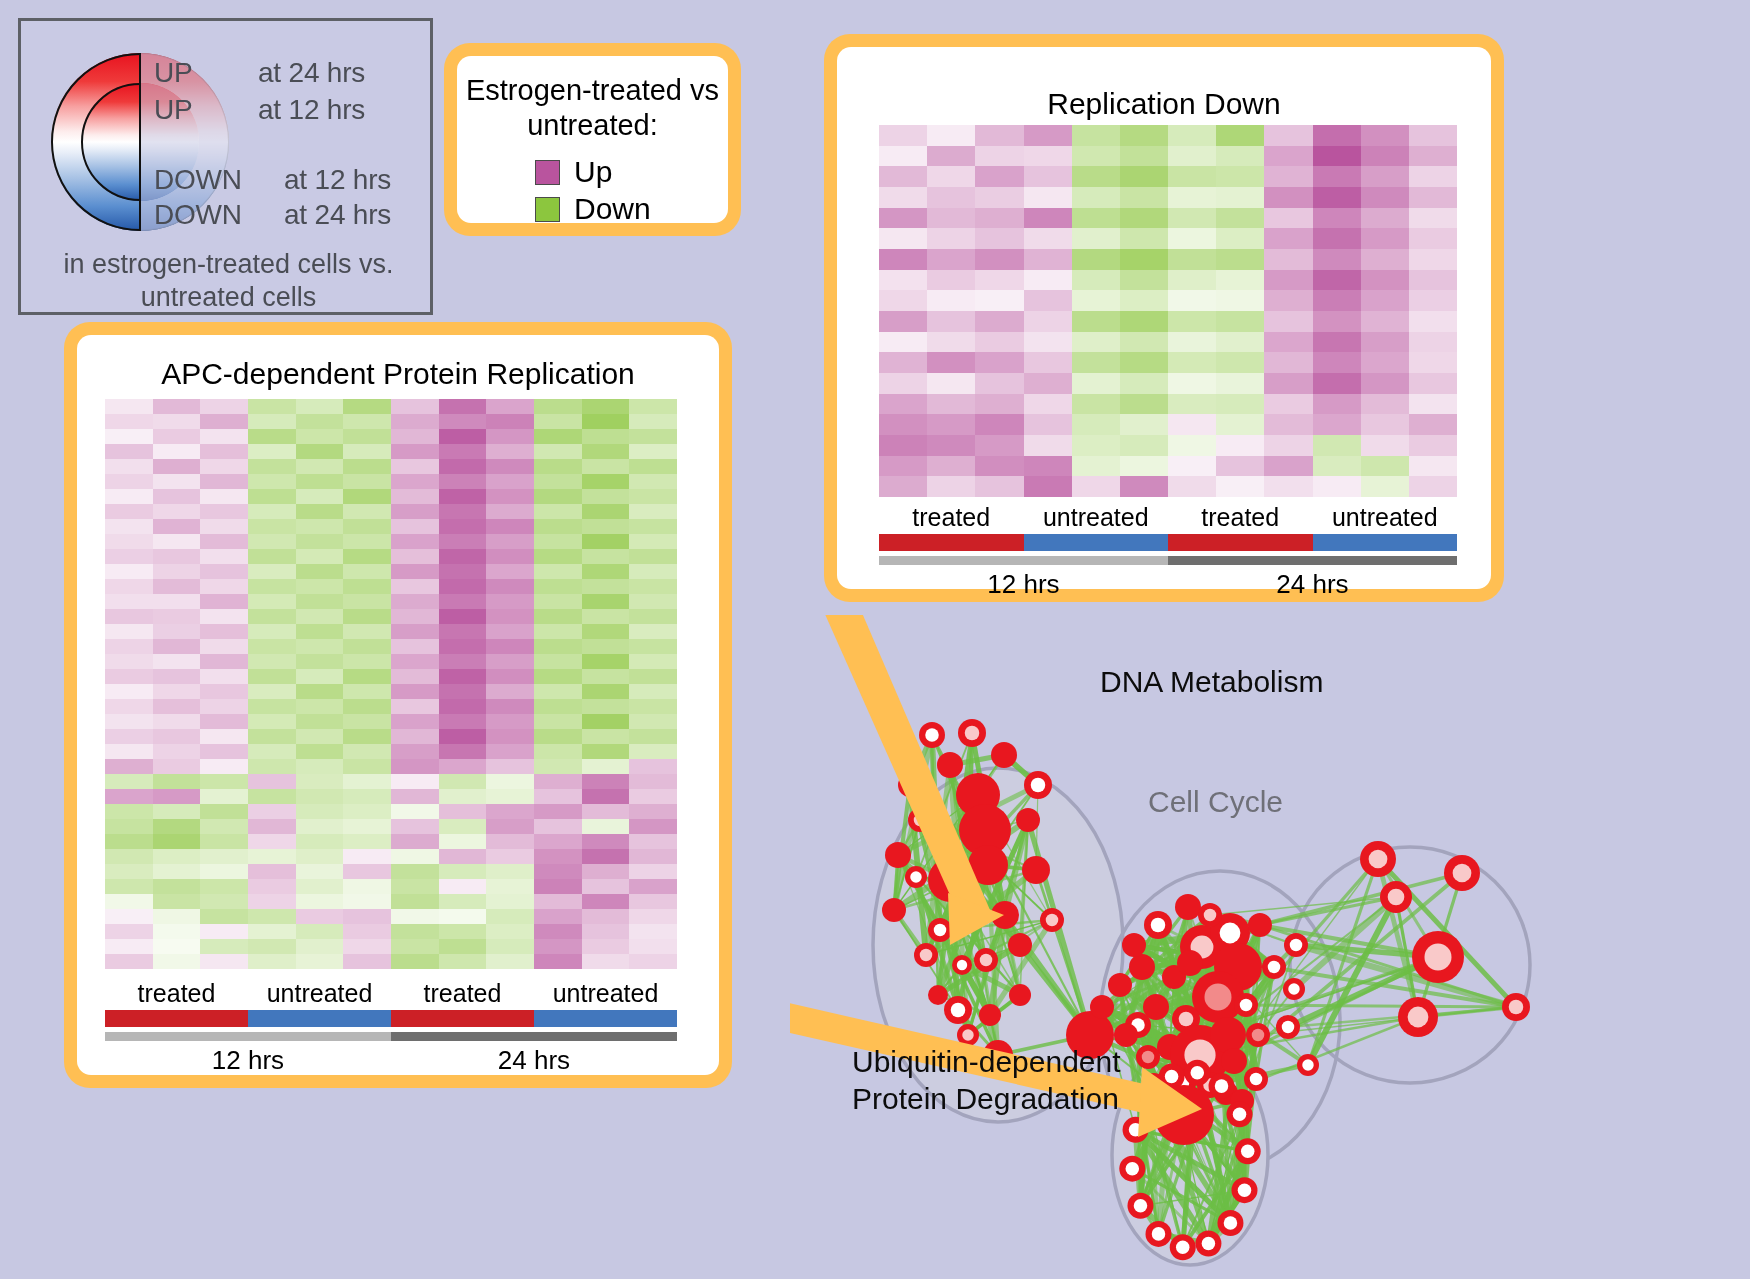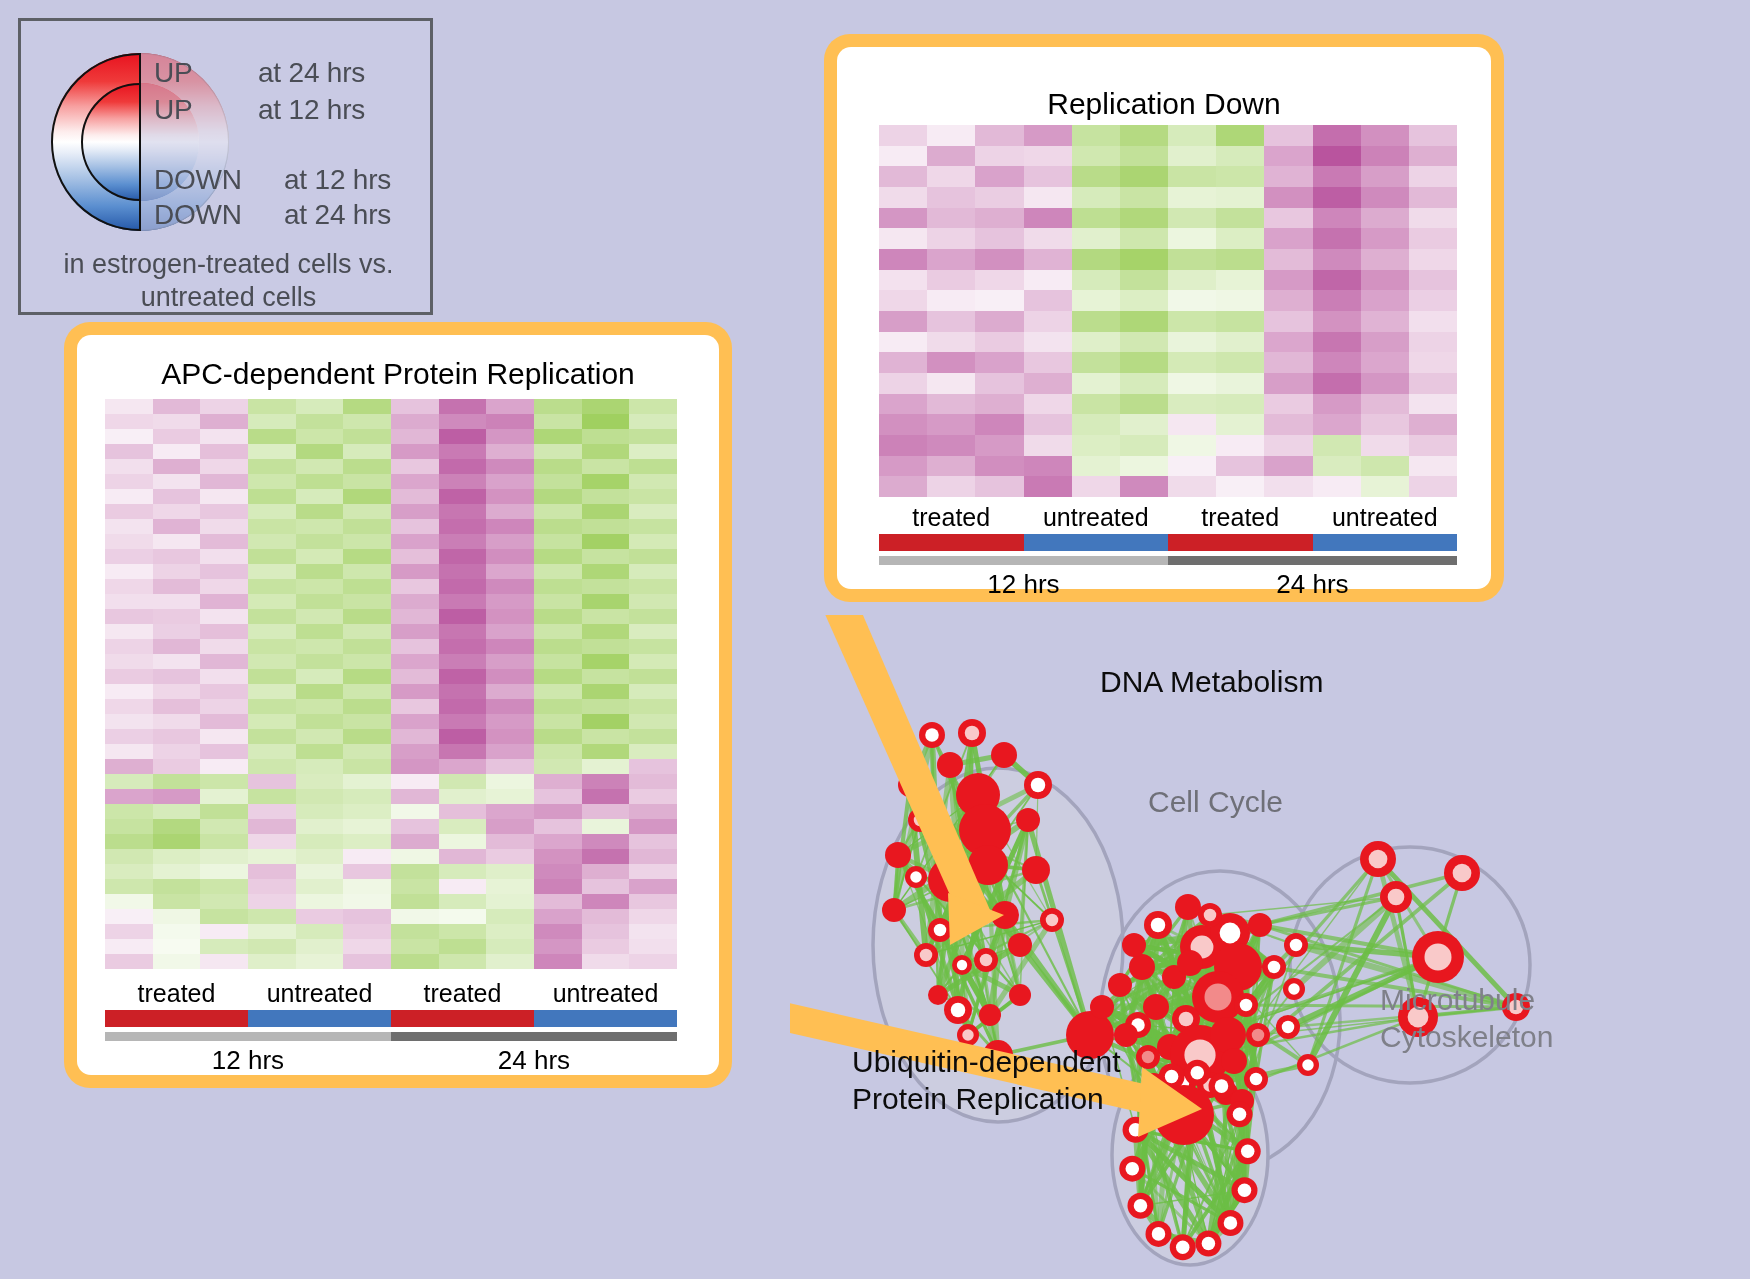--- a/index.html
+++ b/index.html
@@ -225,20 +225,34 @@
       <span class="dir">DOWN</span><span class="tm">at 12 hrs</span>
     </div>
     <div class="wheel-row" id="wl-r4">
       <span class="dir">DOWN</span><span class="tm">at 24 hrs</span>
     </div>
 
     <div id="wl-sub">in estrogen-treated cells
 vs. untreated cells</div>
   </div>
 
+  <div class="opanel" id="legend-panel">
+    <div class="inner">
+      <div id="legend-title">Estrogen-treated
+vs untreated:</div>
+      <div class="legend-item" id="legend-up">
+        <span class="legend-swatch" id="sw-up" style="background: rgb(185, 84, 158);"></span>
+        <span class="legend-label">Up</span>
+      </div>
+      <div class="legend-item" id="legend-down">
+        <span class="legend-swatch" id="sw-down" style="background: rgb(140, 198, 62);"></span>
+        <span class="legend-label">Down</span>
+      </div>
+    </div>
+  </div>
 
   <div class="opanel" id="rf-panel">
     <div class="inner">
       <div class="hm-title" id="rf-title">Replication Down</div>
       <div class="hm-grid" id="rf-grid" style="grid-template-columns: repeat(12, 1fr); grid-template-rows: repeat(18, 1fr);">
           <div class="hm-cell" style="background: rgb(237, 211, 230);"></div>
           <div class="hm-cell" style="background: rgb(247, 235, 244);"></div>
           <div class="hm-cell" style="background: rgb(226, 185, 215);"></div>
           <div class="hm-cell" style="background: rgb(214, 154, 198);"></div>
           <div class="hm-cell" style="background: rgb(198, 227, 160);"></div>
@@ -1700,18 +1714,16 @@
       <path d="M 158 278 L 214 300 L 160 330 Z" fill="#ffbf53"></path>
     </g>
     <g>
       <path d="M -230 336 L -230 366 L 380 504 L 385 476 Z" fill="#ffbf53"></path>
       <path d="M 352 452 L 412 494 L 348 522 Z" fill="#ffbf53"></path>
     </g>
   </svg>
 
   <div class="net-label" id="lbl-dna">DNA Metabolism</div>
   <div class="net-label" id="lbl-cc">Cell Cycle</div>
-  <div class="net-label" id="lbl-mt">Microtubule
-Cytoskeleton</div>
   <div class="net-label" id="lbl-ub">Ubiquitin-dependent
-Protein Replication</div>
+Protein Degradation</div>
 
 </div>
 
 </body></html>

